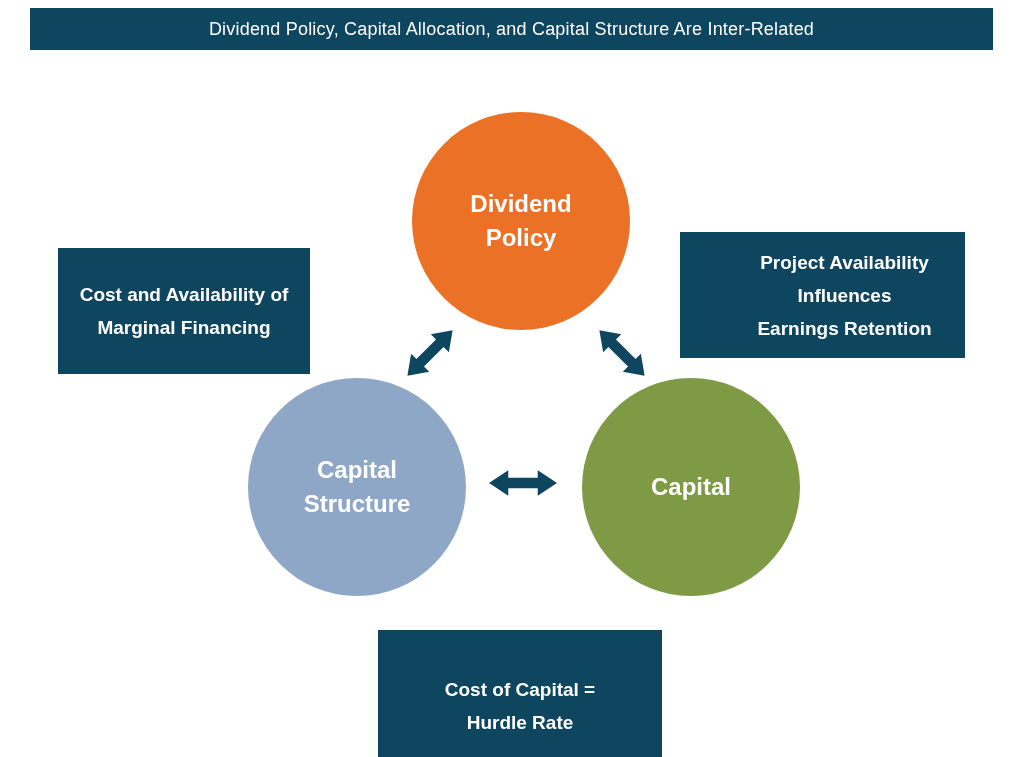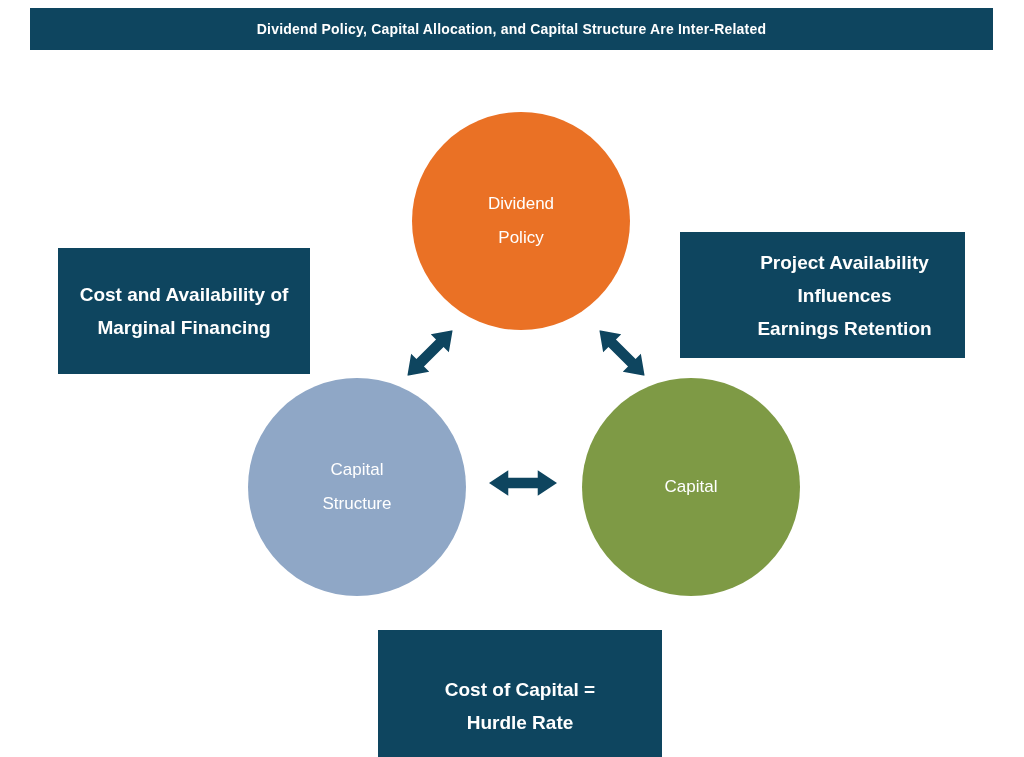--- a/index.html
+++ b/index.html
@@ -27,35 +27,35 @@
     position: absolute;
     left: 30px;
     top: 8px;
     width: 963px;
     height: 42px;
     background: var(--navy);
     color: #ffffff;
     display: flex;
     align-items: center;
     justify-content: center;
-    font-weight: bold;
-    font-size: 14px;
+    font-weight: normal;
+    font-size: 18px;
     letter-spacing: 0.2px;
   }
   .circle {
     position: absolute;
     width: 218px;
     height: 218px;
     border-radius: 50%;
     display: flex;
     align-items: center;
     justify-content: center;
     color: #ffffff;
-    font-weight: normal;
-    font-size: 17px;
+    font-weight: bold;
+    font-size: 24px;
     text-align: center;
   }
   .circle-text > div { line-height: 34px; }
   .circle-orange { left: 412px; top: 112px; background: var(--orange); }
   .circle-blue   { left: 248px; top: 378px; background: var(--blue-gray); }
   .circle-green  { left: 582px; top: 378px; background: var(--green); }
   .box {
     position: absolute;
     background: var(--navy);
     color: #ffffff;

